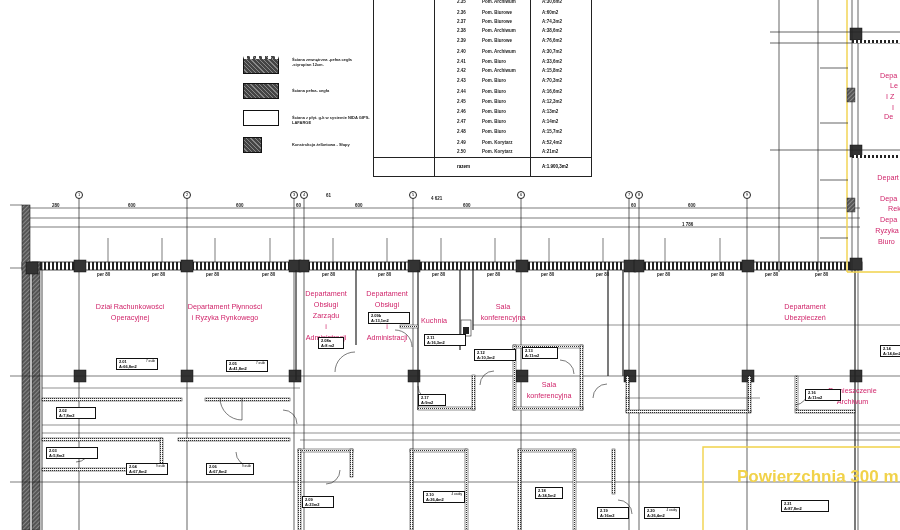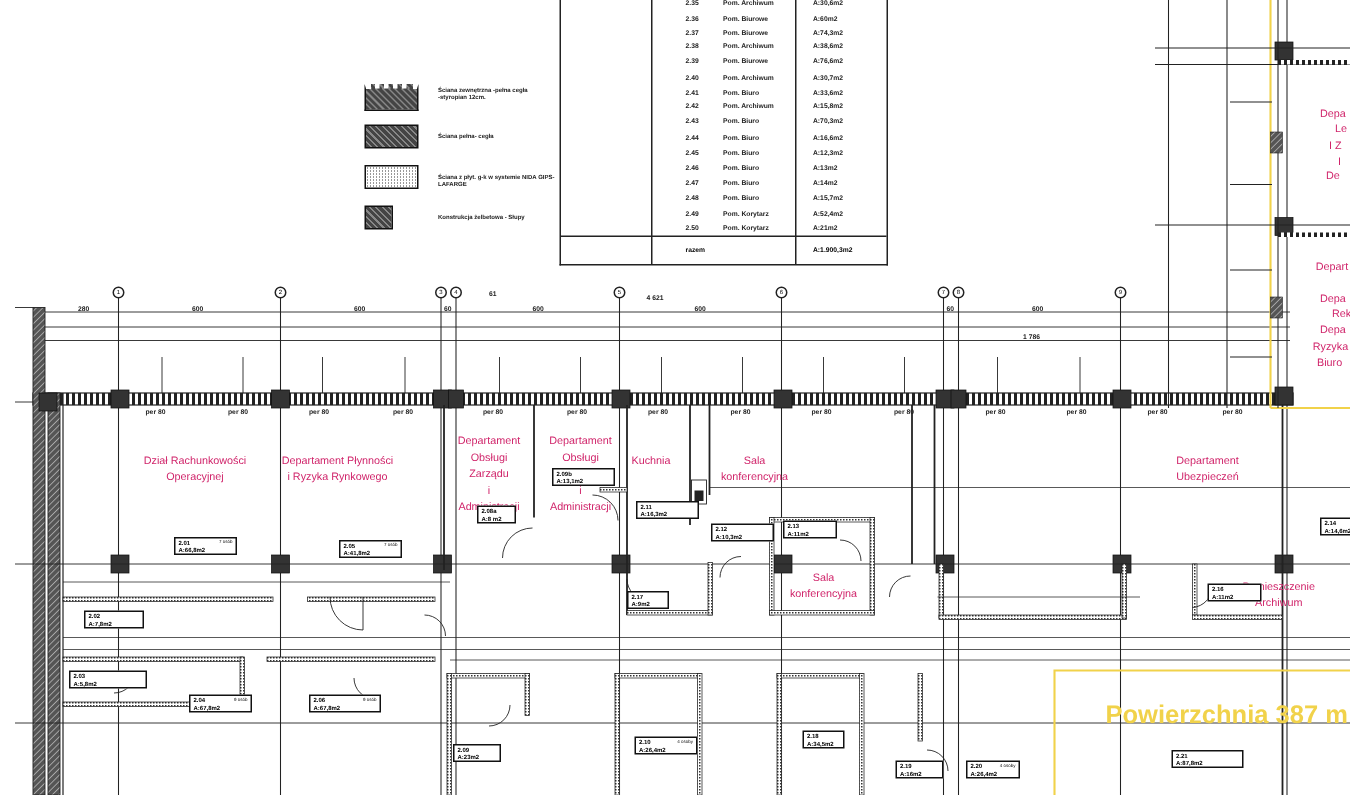--- a/index.html
+++ b/index.html
@@ -353,21 +353,21 @@
 <div class="room" style="left:296px;top:288px;width:60px">Departament
 Obsługi
 Zarządu
 i
 Administracji</div>
 <div class="room" style="left:356px;top:288px;width:62px">Departament
 Obsługi
 Zarządu
 i
 Administracji</div>
-<div class="room" style="left:418px;top:301px;width:32px">Kuchnia</div>
+<div class="room" style="left:418px;top:315px;width:32px">Kuchnia</div>
 <div class="room" style="left:473px;top:301px;width:60px">Sala
 konferencyjna</div>
 <div class="room" style="left:516px;top:379px;width:66px">Sala
 konferencyjna</div>
 <div class="room" style="left:760px;top:301px;width:90px">Departament
 Ubezpieczeń</div>
 <div class="room" style="left:810px;top:385px;width:85px">Pomieszczenie
 Archiwum</div>
 
 <div class="room" style="left:880px;top:70px;width:20px;text-align:left">Depa</div>
@@ -463,13 +463,13 @@
 <div class="tag" style="left:644px;top:507px;width:30px">
     <div>2.20</div>
     <div>A:26,4m2</div>
     <span class="s">4 osoby</span>
   </div>
 <div class="tag" style="left:781px;top:500px;width:42px">
     <div>2.21</div>
     <div>A:87,8m2</div>
   </div>
 
-<div class="big-yellow" style="left:737px;top:467px">Powierzchnia 387 m</div>
+<div class="big-yellow" style="left:737px;top:467px">Powierzchnia 300 m</div>
 
 </body></html>

